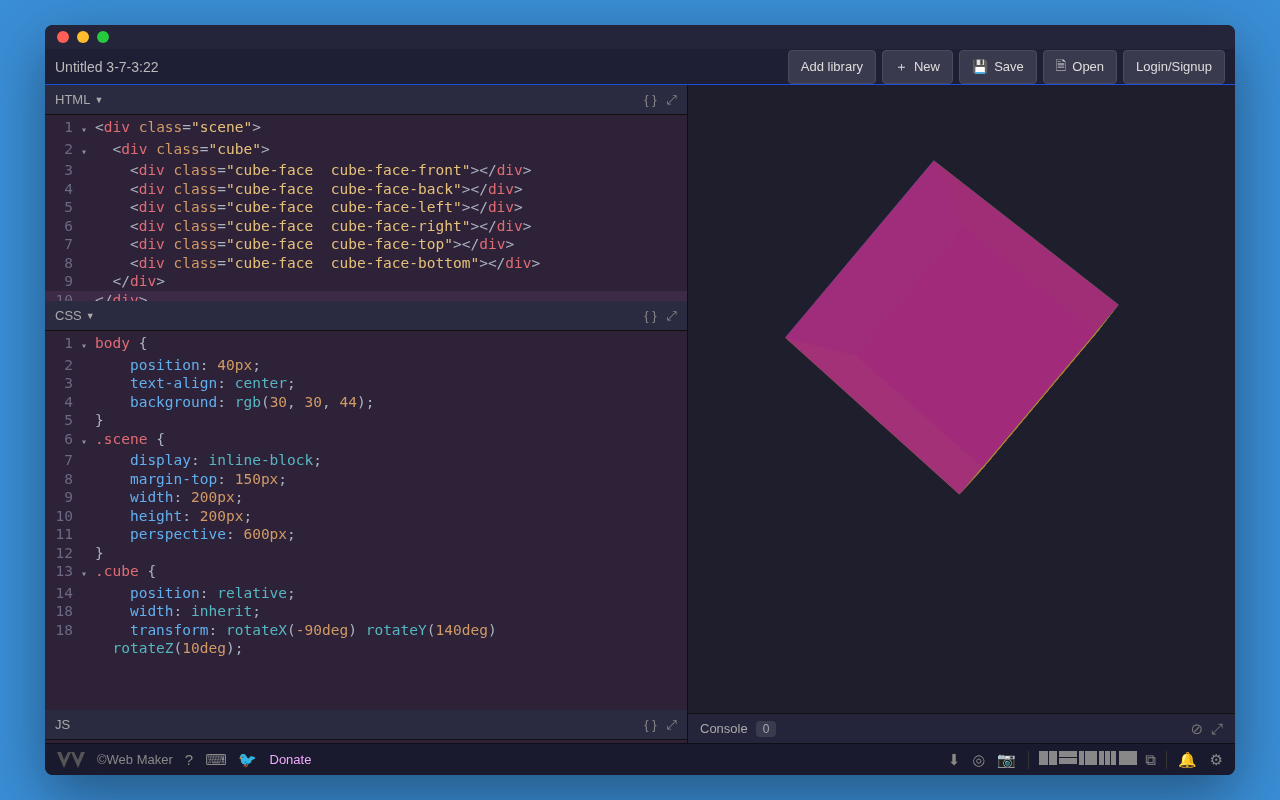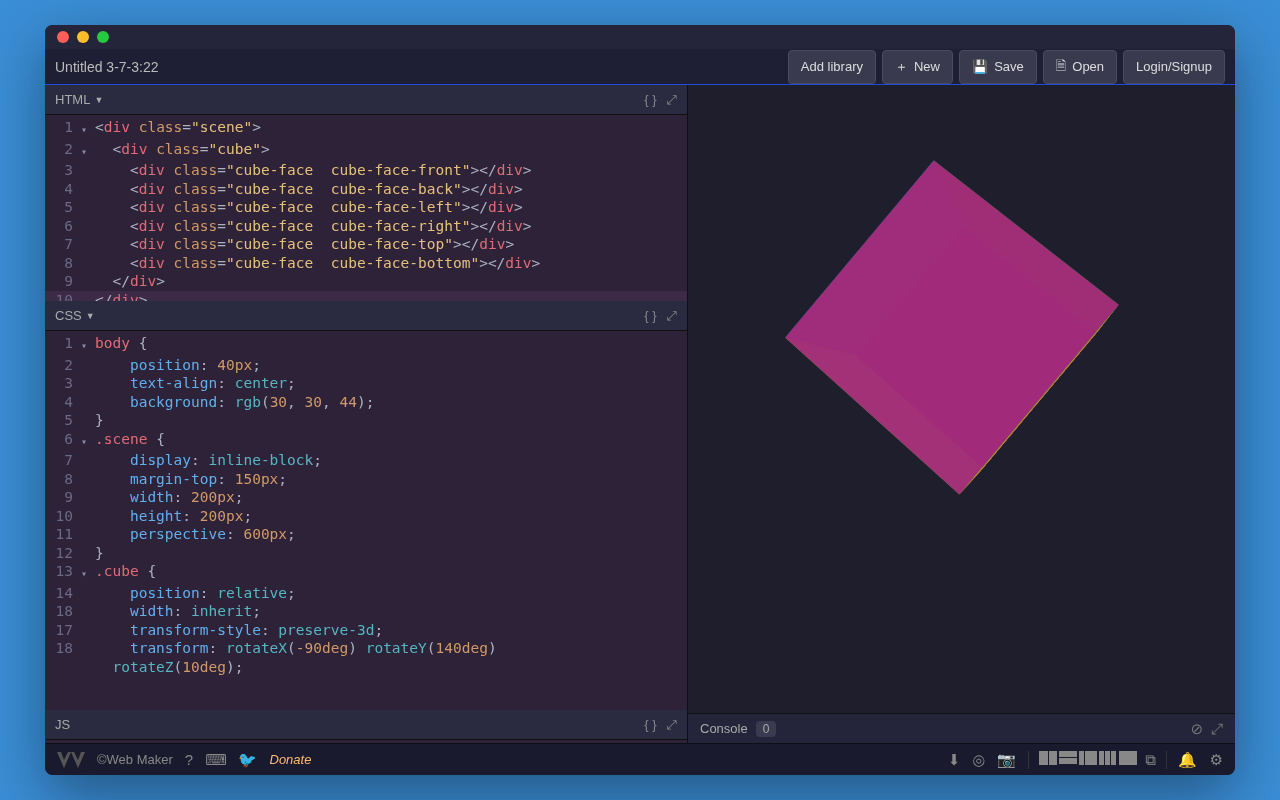--- a/index.html
+++ b/index.html
@@ -184,21 +184,21 @@
   padding: 0 12px;
   gap: 12px;
   color: #888;
   font-size: 13px;
   border-top: 1px solid #0e0e18;
 }
 .logo-vm {
   width: 28px; height: 16px;
   display: inline-block;
 }
-.statusbar .donate { color: #fdba74; cursor: pointer; font-style: italic; }
+.statusbar .donate { color: #f0abfc; cursor: pointer; }
 .statusbar .spacer { flex:1; }
 .sic { color: #888; font-size: 15px; cursor:pointer; }
 .layout-group { display:flex; gap:2px; padding:0 10px; border-left:1px solid #333; border-right:1px solid #333;}
 .layout-ic { width:18px; height:14px; display:flex; }
 .layout-ic span { background:#888; }
 .lo1 span:nth-child(1){width:50%;height:100%;margin-right:1px;} .lo1 span:nth-child(2){width:50%;height:100%;}
 .lo2 { flex-direction:column; } .lo2 span{height:45%;width:100%;margin-bottom:1px;}
 .lo3 span:nth-child(1){width:30%;height:100%;margin-right:1px;} .lo3 span:nth-child(2){width:70%;height:100%;}
 .lo4 span{width:30%;height:100%;margin-right:1px;}
 .lo5 span{width:100%;height:100%;}
@@ -283,21 +283,20 @@
           <div class="line"><div class="gutter">6</div><div class="fold">▾</div><div class="code"><span class="sel">.scene</span> <span class="brace">{</span></div></div>
           <div class="line"><div class="gutter">7</div><div class="fold"></div><div class="code">    <span class="prop">display</span><span class="punc">:</span> <span class="val">inline-block</span><span class="punc">;</span></div></div>
           <div class="line"><div class="gutter">8</div><div class="fold"></div><div class="code">    <span class="prop">margin-top</span><span class="punc">:</span> <span class="num">150px</span><span class="punc">;</span></div></div>
           <div class="line"><div class="gutter">9</div><div class="fold"></div><div class="code">    <span class="prop">width</span><span class="punc">:</span> <span class="num">200px</span><span class="punc">;</span></div></div>
           <div class="line"><div class="gutter">10</div><div class="fold"></div><div class="code">    <span class="prop">height</span><span class="punc">:</span> <span class="num">200px</span><span class="punc">;</span></div></div>
           <div class="line"><div class="gutter">11</div><div class="fold"></div><div class="code">    <span class="prop">perspective</span><span class="punc">:</span> <span class="num">600px</span><span class="punc">;</span></div></div>
           <div class="line"><div class="gutter">12</div><div class="fold"></div><div class="code"><span class="brace">}</span></div></div>
           <div class="line"><div class="gutter">13</div><div class="fold">▾</div><div class="code"><span class="sel">.cube</span> <span class="brace">{</span></div></div>
           <div class="line"><div class="gutter">14</div><div class="fold"></div><div class="code">    <span class="prop">position</span><span class="punc">:</span> <span class="val">relative</span><span class="punc">;</span></div></div>
           <div class="line"><div class="gutter">18</div><div class="fold"></div><div class="code">    <span class="prop">width</span><span class="punc">:</span> <span class="val">inherit</span><span class="punc">;</span></div></div>
-          <div class="line"><div class="gutter">17</div><div class="fold"></div><div class="code">    <span class="prop">transform-style</span><span class="punc">:</span> <span class="val">preserve-3d</span><span class="punc">;</span></div></div>
           <div class="line"><div class="gutter">18</div><div class="fold"></div><div class="code">    <span class="prop">transform</span><span class="punc">:</span> <span class="fn">rotateX</span><span class="punc">(</span><span class="num">-90deg</span><span class="punc">)</span> <span class="fn">rotateY</span><span class="punc">(</span><span class="num">140deg</span><span class="punc">)</span></div></div>
           <div class="line"><div class="gutter"></div><div class="fold"></div><div class="code">  <span class="fn">rotateZ</span><span class="punc">(</span><span class="num">10deg</span><span class="punc">);</span></div></div>
         </div>
 
       <div class="panel-head">
         <div class="label">
             <span>JS</span>
           </div>
         <div class="ctrls">
           <span>{ }</span>

